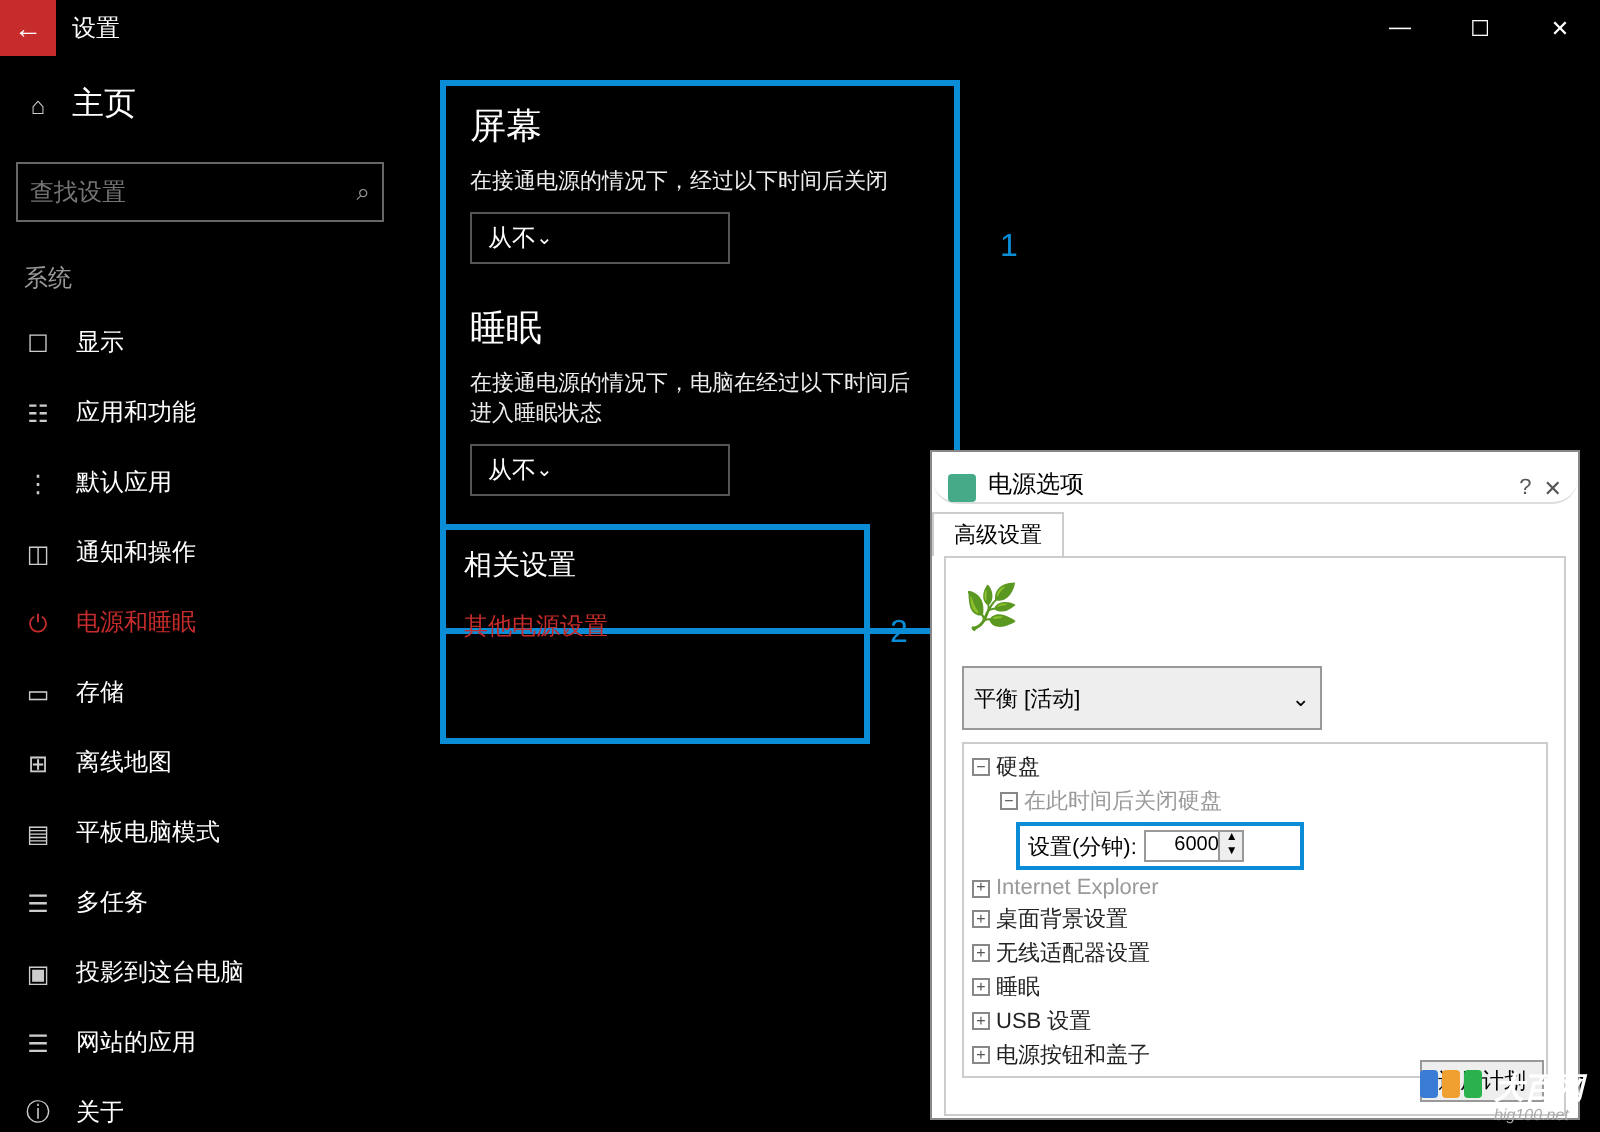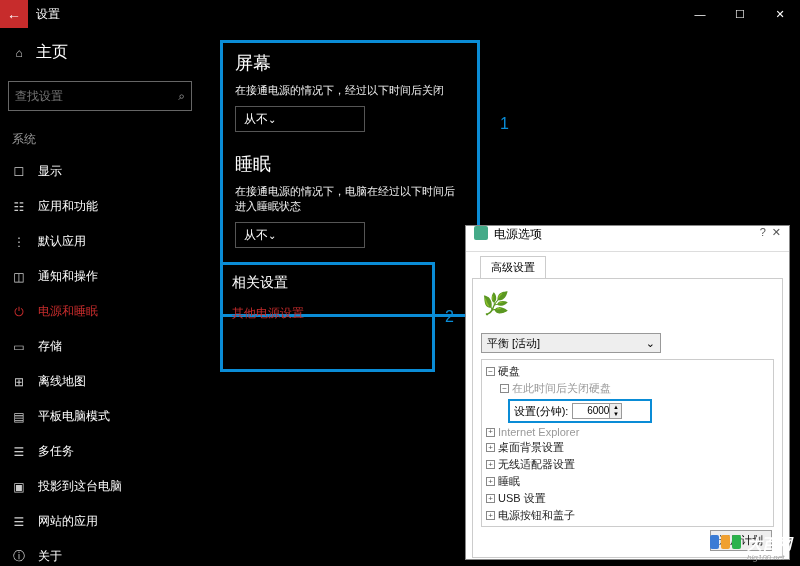--- a/index.html
+++ b/index.html
@@ -32,30 +32,30 @@
 .dropdown { width: 130px; height: 26px; border: 1px solid #555; background: #000; display: flex; align-items: center; padding: 0 8px; font-size: 12px; }
 .chev { font-size: 10px; }
 .num1 { position: absolute; left: 280px; top: 75px; color: #0a8cd6; font-size: 16px; }
 .related-label { color: #fff; font-size: 14px; margin-bottom: 18px; }
 .block2 { border: 3px solid #0a8cd6; position: absolute; left: 0; top: 222px; width: 215px; height: 110px; padding-top: 12px; padding-left: 12px; pointer-events: none; }
 .link2 { color: #c72c2c; font-size: 12px; position: absolute; left: 12px; top: 265px; }
 .num2 { position: absolute; left: 225px; top: 268px; color: #0a8cd6; font-size: 16px; }
 
 
 .dlg { position: absolute; left: 465px; top: 225px; width: 325px; height: 335px; background: #fff; color: #000; border: 1px solid #888; font-size: 11px; }
-.dlg-title { height: 26px; display: flex; align-items: flex-start; padding: 0 8px; background: #fff; border-bottom: 1px solid #ddd; }
+.dlg-title { height: 26px; display: flex; align-items: flex-end; padding: 0 8px; background: #fff; border-bottom: 1px solid #ddd; border-radius: 13px; }
 .dlg-ico { width: 14px; height: 14px; background: #4a8; border-radius: 2px; margin-right: 6px; }
 .dlg-tit { flex: 1; font-size: 12px; }
 .dlg-btns { display: flex; gap: 6px; color: #555; }
-.dlg-tab { display: inline-block; border: 1px solid #ccc; border-bottom: none; background: #fff; padding: 3px 10px; margin: 4px 0 0 14px; font-size: 11px; }
+.dlg-tab { display: inline-block; border: 1px solid #ccc; border-bottom: none; background: #fff; padding: 3px 10px; margin: 4px 0 0 0; font-size: 11px; }
 .dlg-body { border: 1px solid #ccc; margin: 0 6px 6px; padding: 10px 8px; height: 280px; position: relative; background: #fff; }
 .dlg-info { display: flex; gap: 8px; }
 .dlg-bigico { width: 30px; height: 30px; display: flex; align-items: center; justify-content: center; font-size: 22px; color: #2a7; }
 .dlg-info-text { font-size: 11px; color: #222; line-height: 1.4; }
-.plan-dd { margin-top: 14px; width: 180px; height: 20px; border: 1px solid #999; background: #eee; display: flex; align-items: center; padding: 0 5px; font-size: 11px; justify-content: space-between; }
+.plan-dd { margin-top: 14px; width: 180px; height: 32px; border: 1px solid #999; background: #eee; display: flex; align-items: center; padding: 0 5px; font-size: 11px; justify-content: space-between; }
 .tree { border: 1px solid #ccc; margin-top: 6px; height: 168px; overflow: hidden; padding: 3px 4px; background: #fff; position: relative; }
 .tree-row { display: flex; align-items: center; gap: 3px; font-size: 11px; padding: 1px 0; color: #222; }
 .tree-box { width: 9px; height: 9px; border: 1px solid #888; display: flex; align-items: center; justify-content: center; font-size: 8px; line-height: 1; color: #555; }
 .hl-box { border: 2px solid #0a8cd6; margin: 2px 0 2px 22px; padding: 2px 4px; display: flex; align-items: center; gap: 4px; width: 144px; }
 .spin { border: 1px solid #999; width: 50px; height: 16px; display: flex; }
 .spin-val { flex: 1; text-align: right; font-size: 10px; line-height: 14px; }
 .spin-btns { width: 12px; display: flex; flex-direction: column; border-left: 1px solid #999; }
 .spin-btn { flex: 1; font-size: 6px; text-align: center; line-height: 7px; background: #eee; }
 .restore-btn { position: absolute; right: 10px; bottom: 6px; border: 1px solid #999; background: #eee; padding: 2px 8px; font-size: 11px; }
 

